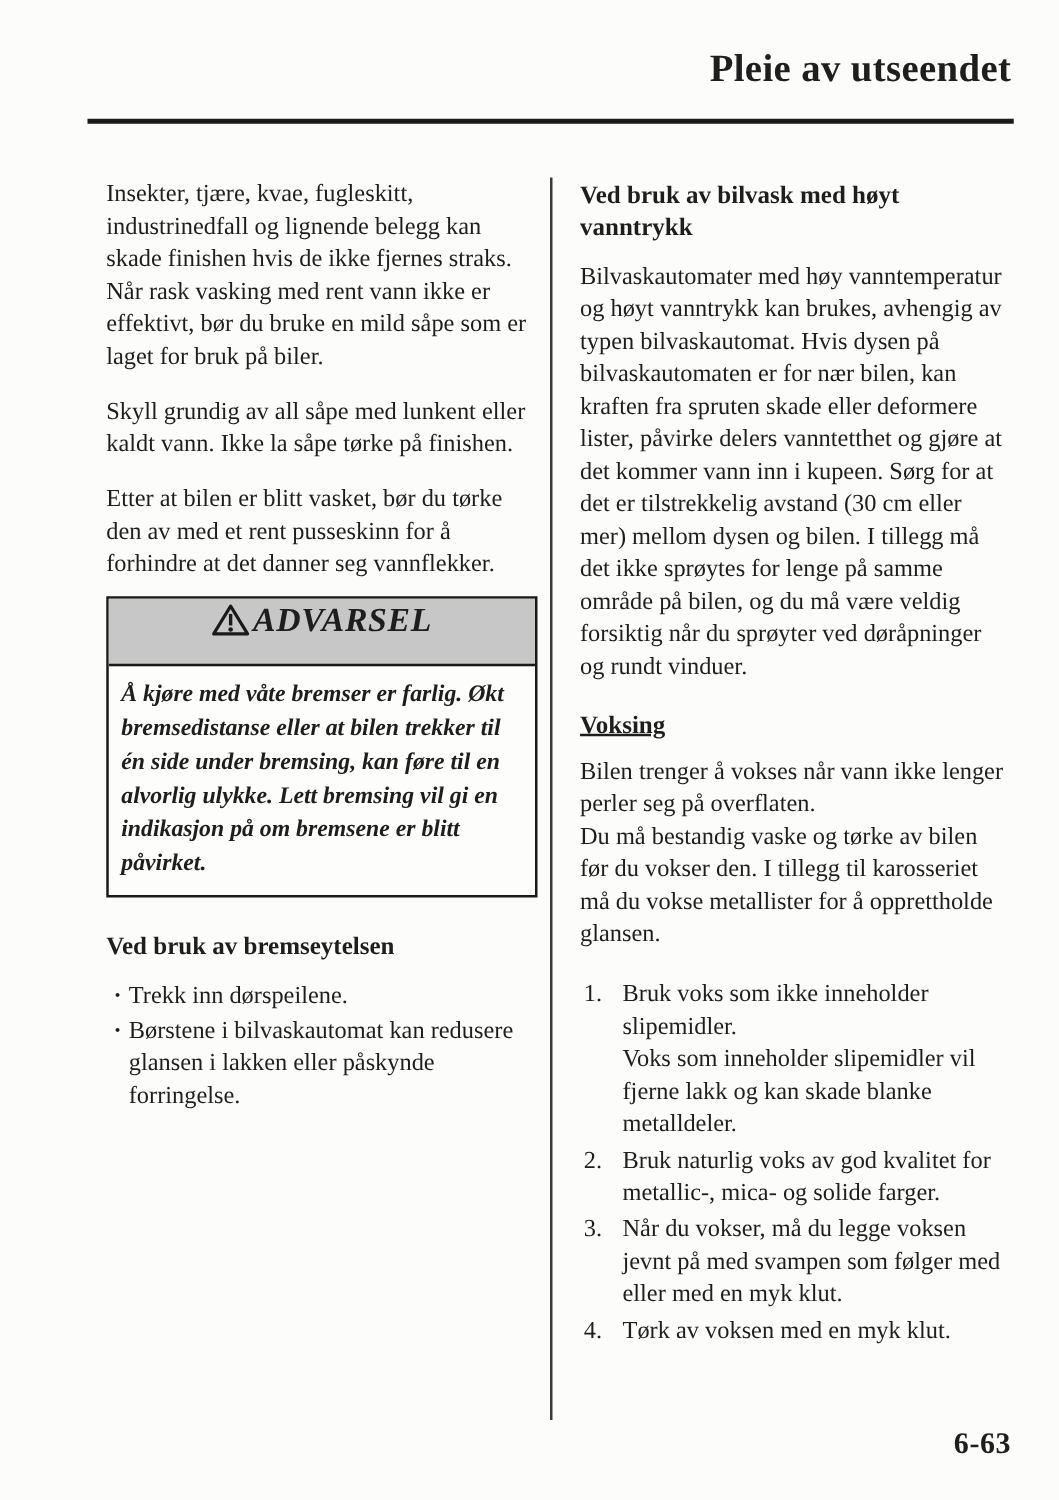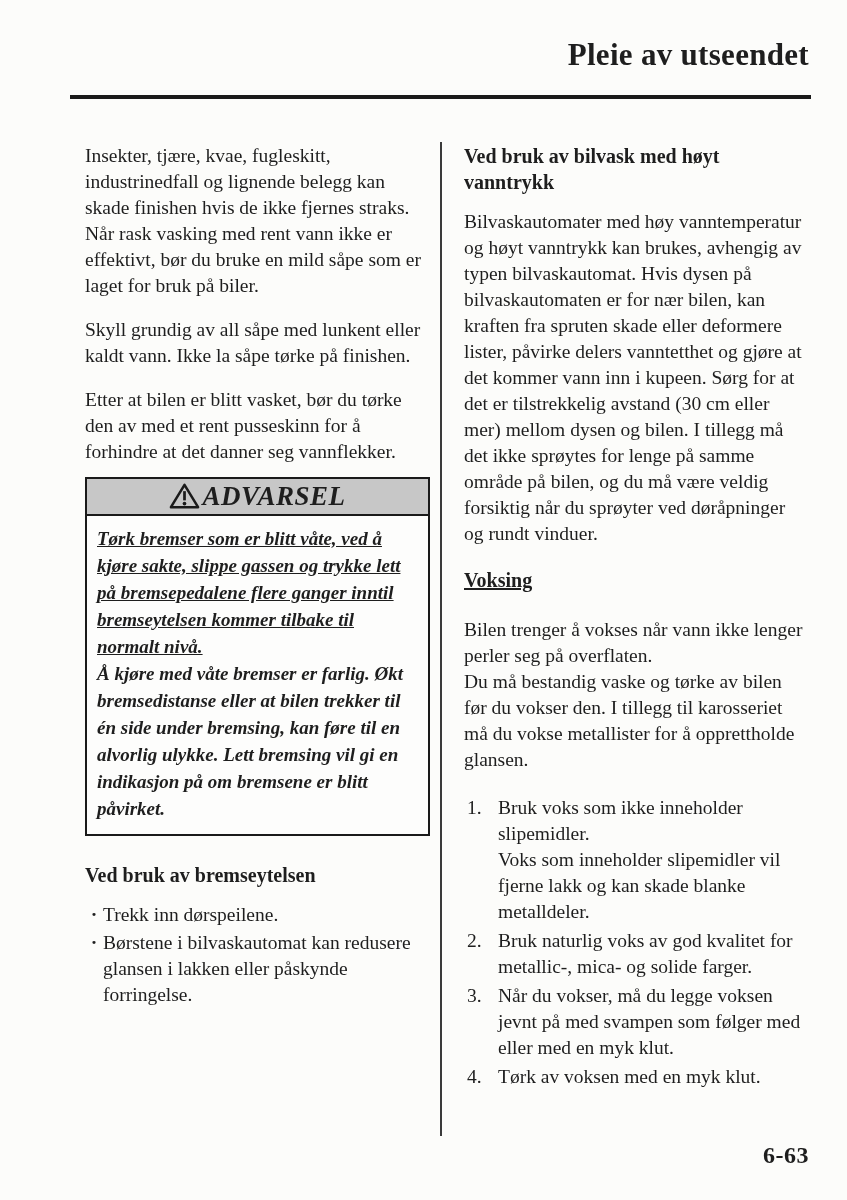--- a/index.html
+++ b/index.html
@@ -30,21 +30,21 @@
 
   .subheading { font-size: 20px; font-weight: bold; margin: 0 0 12px 0; line-height: 26px; }
   .underlined { text-decoration: underline; }
 
   
   .warning-box { border: 2px solid #1a1a1a; margin-top: 12px; background: #fdfdfc; }
   .warning-header {
     background: #c7c7c7;
     border-bottom: 2px solid #1a1a1a;
     text-align: center;
-    padding: 3px 0 4px 0;
+    padding: 3px 0 21px 0;
     display: flex; align-items: center; justify-content: center;
   }
   .warning-title {
     font-size: 27px; font-weight: bold; font-style: italic; letter-spacing: 0.5px;
   }
   .warning-icon { width: 31px; height: 28px; margin-right: 2px; flex: 0 0 auto; }
   .warning-body {
     padding: 9px 10px 12px 10px;
     font-size: 19px; font-weight: bold; font-style: italic;
     line-height: 27px;
@@ -55,21 +55,21 @@
   .bullet-list { margin: 14px 0 0 0; padding: 0; list-style: none; }
   .bullet-list li { display: flex; margin-bottom: 2px; }
   .bullet-marker { flex: 0 0 18px; text-align: center; font-weight: bold; }
 
   
   .numbered-list { margin: 22px 0 0 0; padding: 0; list-style: none; }
   .numbered-list li { display: flex; margin-bottom: 3px; }
   .num { flex: 0 0 31px; padding-left: 3px; }
 
   .heading-right { font-size: 20px; font-weight: bold; line-height: 26px; margin: 0 0 14px 0; }
-  .voksing-head { margin-top: 20px; margin-bottom: 24px; }
+  .voksing-head { margin-top: 20px; margin-bottom: 12px; }
 
   
   .footer-pagenum {
     position: absolute; right: 38px; top: 1142px;
     font-size: 24px; font-weight: bold; letter-spacing: 0.5px; text-align: right;
   }
 </style>
 </head>
 <body>
 
@@ -88,21 +88,20 @@
     <div class="warning-box">
       <div class="warning-header">
         <svg class="warning-icon" viewBox="0 0 32 28">
           <polygon points="16,2.5 30,25.5 2,25.5" fill="none" stroke="#1a1a1a" stroke-width="2.6" stroke-linejoin="round"></polygon>
           <rect x="14.6" y="9" width="2.8" height="9.5" fill="#1a1a1a"></rect>
           <circle cx="16" cy="21.8" r="1.9" fill="#1a1a1a"></circle>
         </svg>
         <span class="warning-title">ADVARSEL</span>
       </div>
       <div class="warning-body">
-        <div class="w-underlined preline">Tørk bremser som er blitt våte, ved å kjøre sakte, slippe gassen og trykke lett på bremsepedalene flere ganger inntil bremseytelsen kommer tilbake til normalt nivå.</div>
         <div class="preline">Å kjøre med våte bremser er farlig. Økt bremsedistanse eller at bilen trekker til én side under bremsing, kan føre til en alvorlig ulykke. Lett bremsing vil gi en indikasjon på om bremsene er blitt påvirket.</div>
       </div>
     </div>
 
     <h3 class="subheading" style="margin-top:26px;">Ved bruk av bremseytelsen</h3>
     <ul class="bullet-list">
       <li>
         <span class="bullet-marker">·</span>
         <span>Trekk inn dørspeilene.</span>
       </li>

